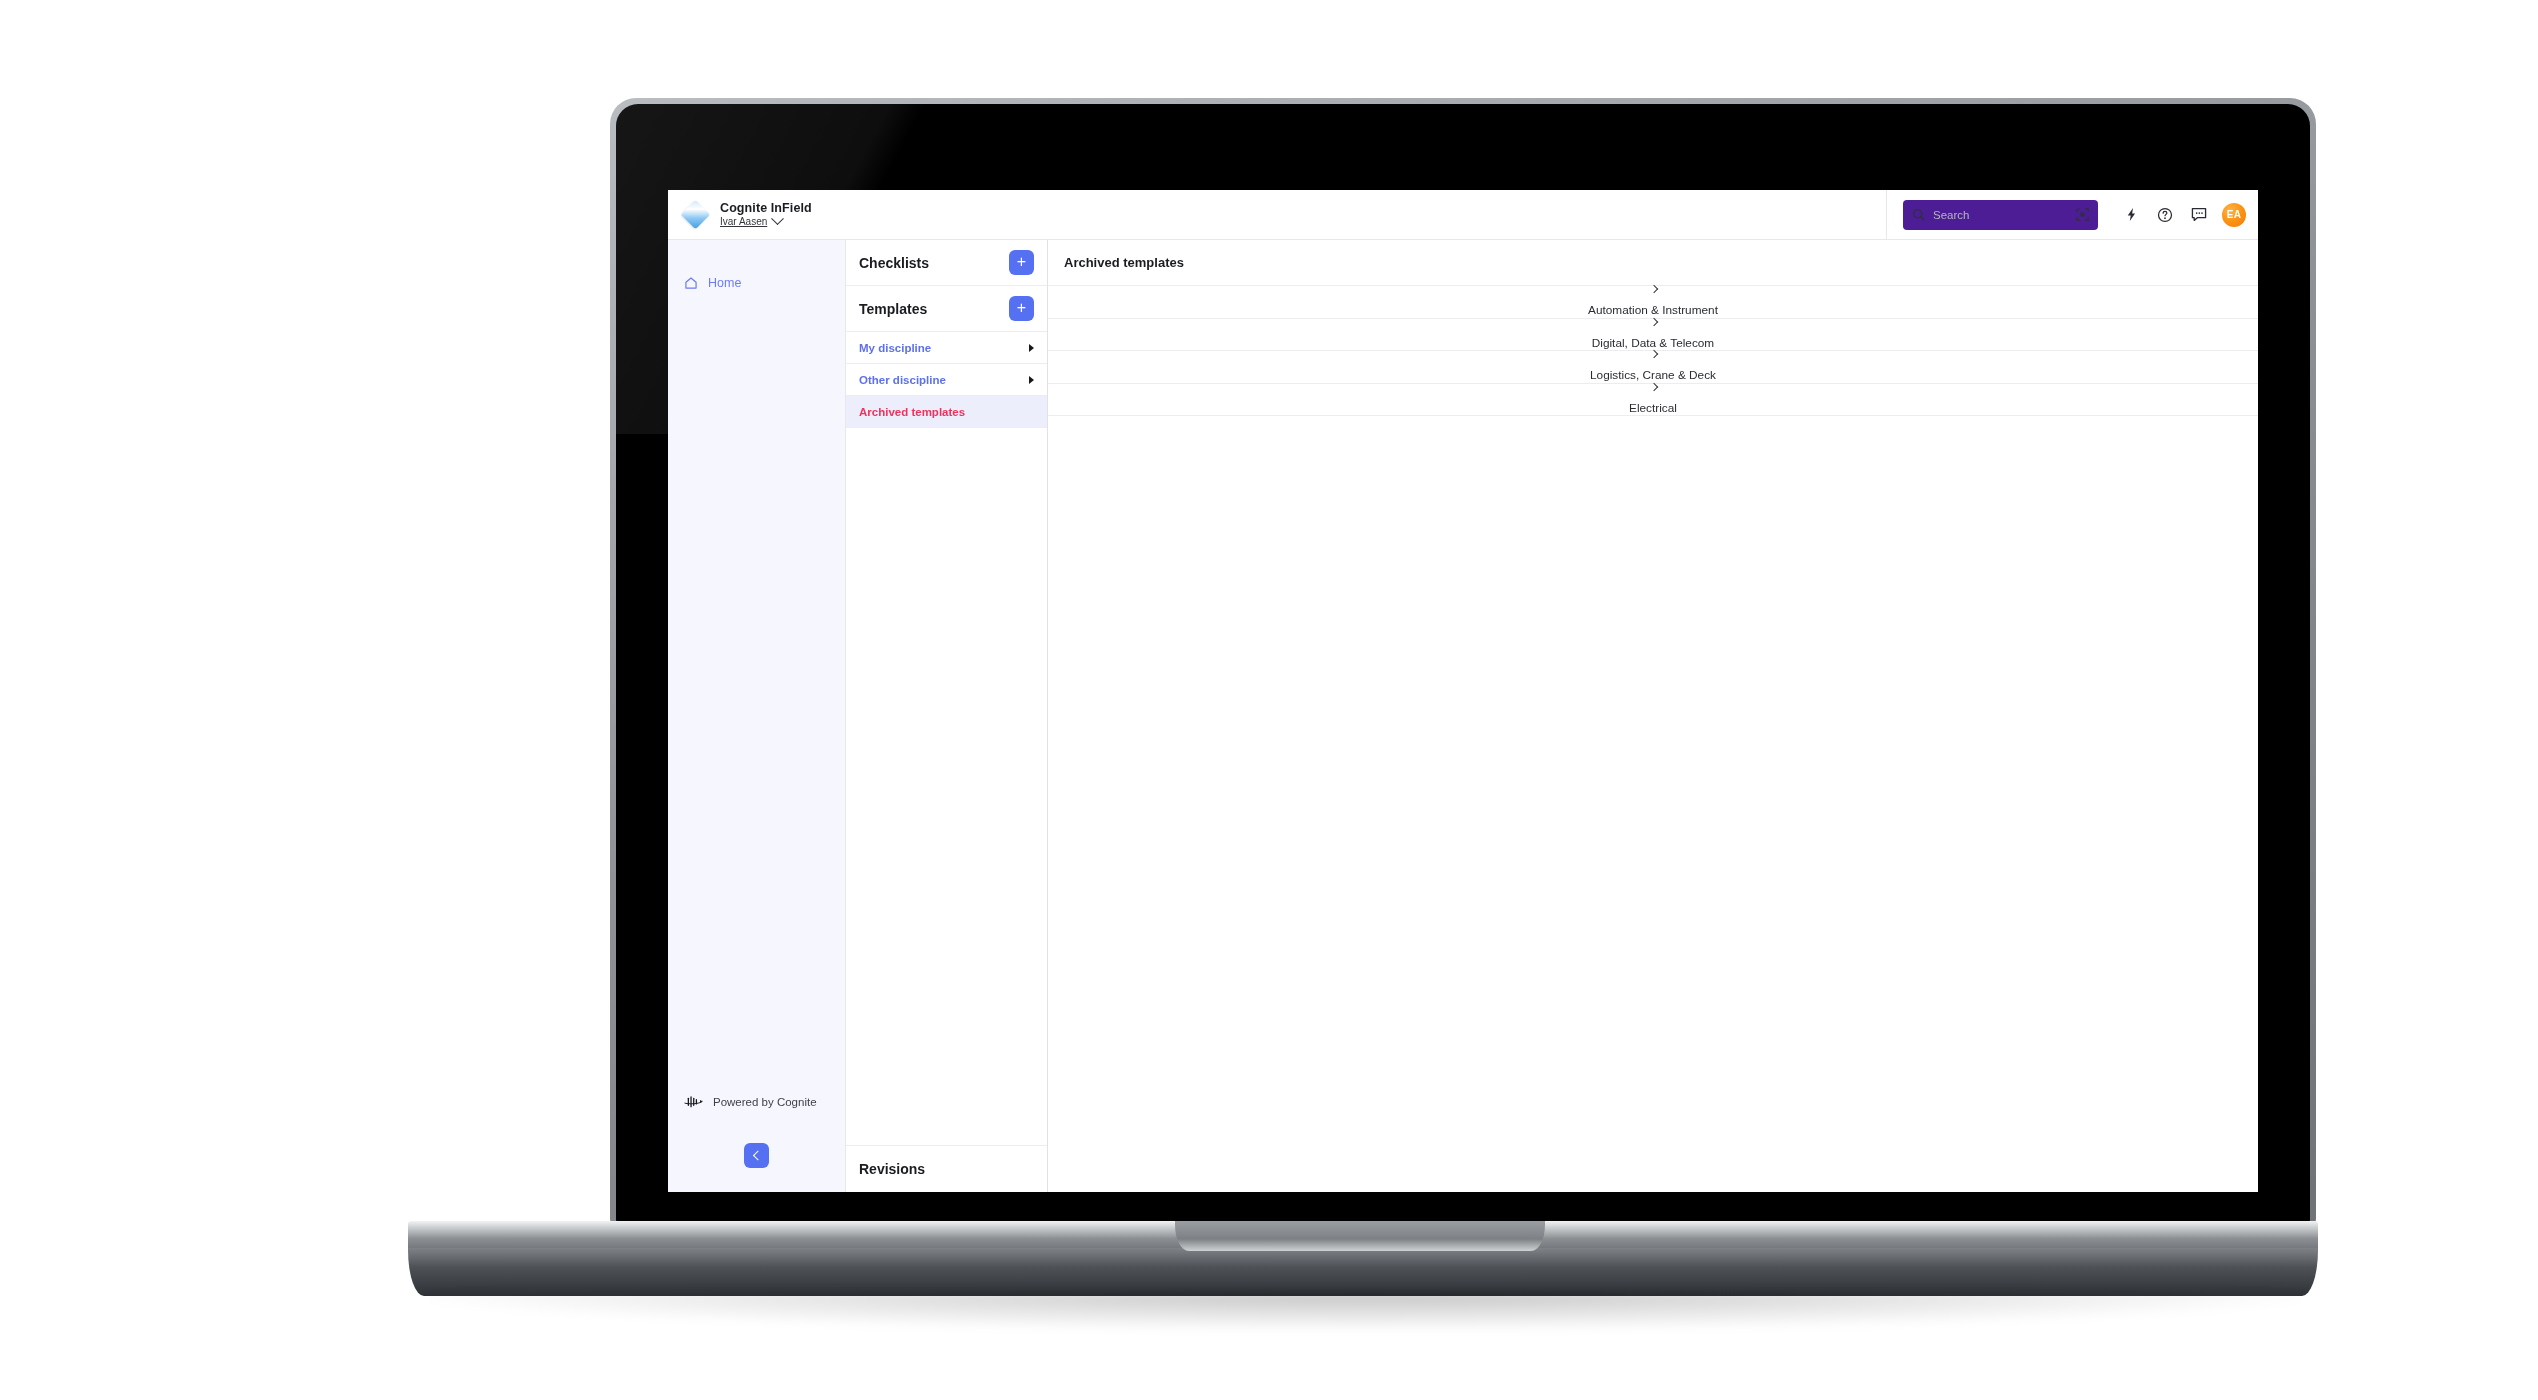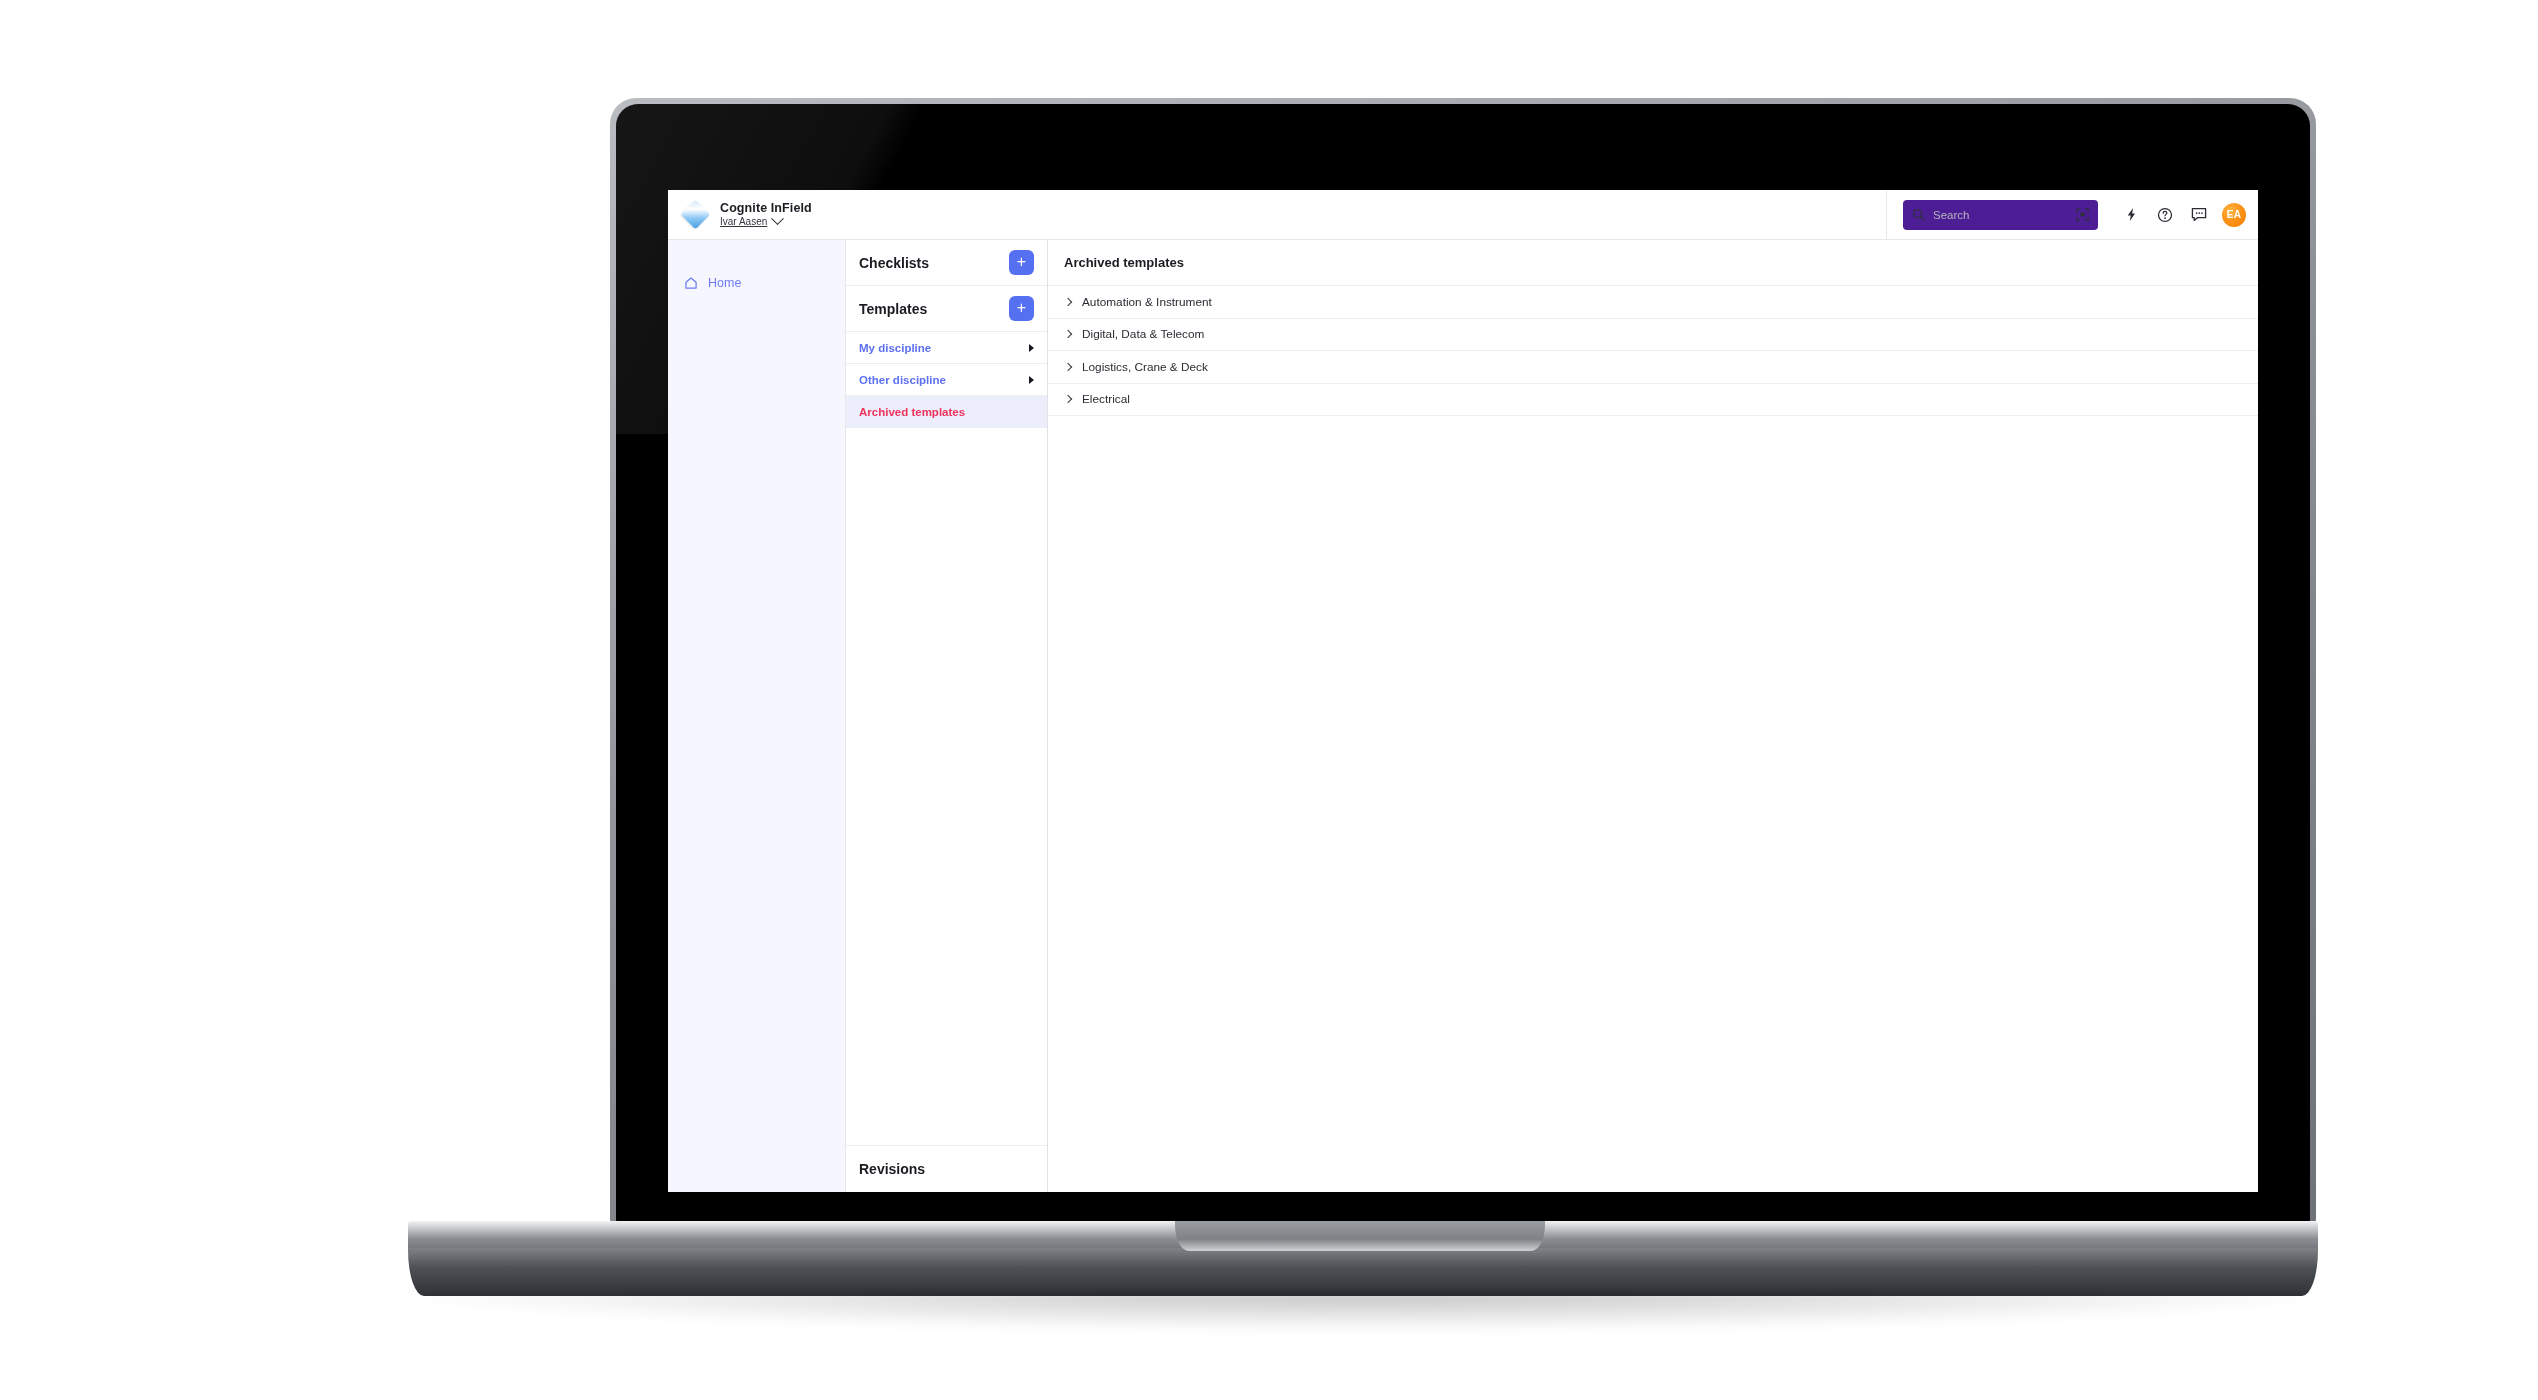--- a/index.html
+++ b/index.html
@@ -219,20 +219,21 @@
     padding: 0 16px;
     border-bottom: 1px solid #ededf0;
   }
   .main-title { font-size: 13px; font-weight: bold; color: #1a1c22; }
   .main-list { display: flex; flex-direction: column; }
   .list-row {
     display: flex; align-items: center; gap: 11px;
     height: 32.5px;
     padding: 0 16px;
     border-bottom: 1px solid #ededf0;
+    flex-direction: column;
   }
   .chev-right {
     width: 6px; height: 6px;
     border-right: 1.9px solid #33353d;
     border-top: 1.9px solid #33353d;
     transform: rotate(45deg);
     margin-left: 1px;
   }
   .list-row-label { font-size: 11.8px; color: #2a2c33; }
 </style>
@@ -304,20 +305,40 @@
     <div class="app-body">
 
       <div class="left-nav">
         <div class="nav-item">
           <svg width="14" height="14" viewBox="0 0 16 16">
             <path d="M2.2 7.2L8 2.2l5.8 5v6.6H2.2z" fill="none" stroke="#6d7bf4" stroke-width="1.4" stroke-linejoin="round"></path>
           </svg>
           <span class="nav-item-label">Home</span>
         </div>
 
+        <div class="left-nav-footer">
+          <div class="powered-row">
+            <svg width="19" height="14" viewBox="0 0 22 16">
+              <g fill="#15171c">
+                <rect x="4.3" y="3.0" width="1.5" height="9.6" rx="0.7"></rect>
+                <rect x="7.4" y="1.4" width="1.5" height="12.8" rx="0.7"></rect>
+                <rect x="10.5" y="3.0" width="1.5" height="9.6" rx="0.7"></rect>
+                <rect x="13.6" y="4.6" width="1.5" height="6.4" rx="0.7"></rect>
+              </g>
+              <path d="M0.6 9.2C4 10.6 18 10.6 21.4 7.2" fill="none" stroke="#15171c" stroke-width="1.1"></path>
+              <path d="M18.6 5.6l2.8 1.6-2.8 1.7z" fill="#15171c"></path>
+            </svg>
+            <span class="powered-text">Powered by Cognite</span>
+          </div>
+          <div class="collapse-wrap">
+            <div class="collapse-btn">
+              <span class="chev-left"></span>
+            </div>
+          </div>
+        </div>
       </div>
 
       <div class="mid-panel">
         <div class="mid-section-head">
           <span class="mid-section-title">Checklists</span>
           <div class="add-btn">+</div>
         </div>
 
         <div class="mid-section-head">
           <span class="mid-section-title">Templates</span>

